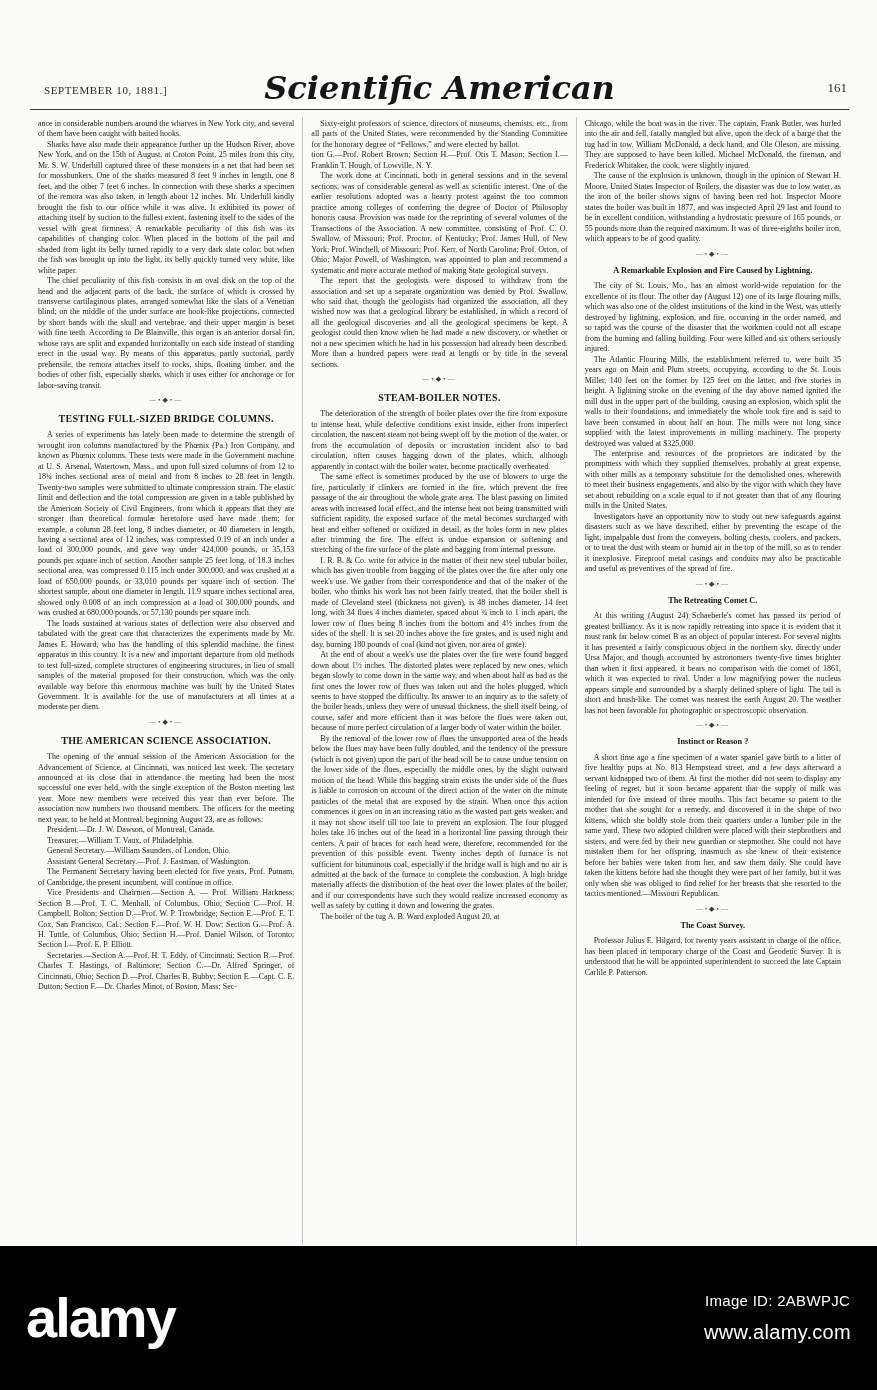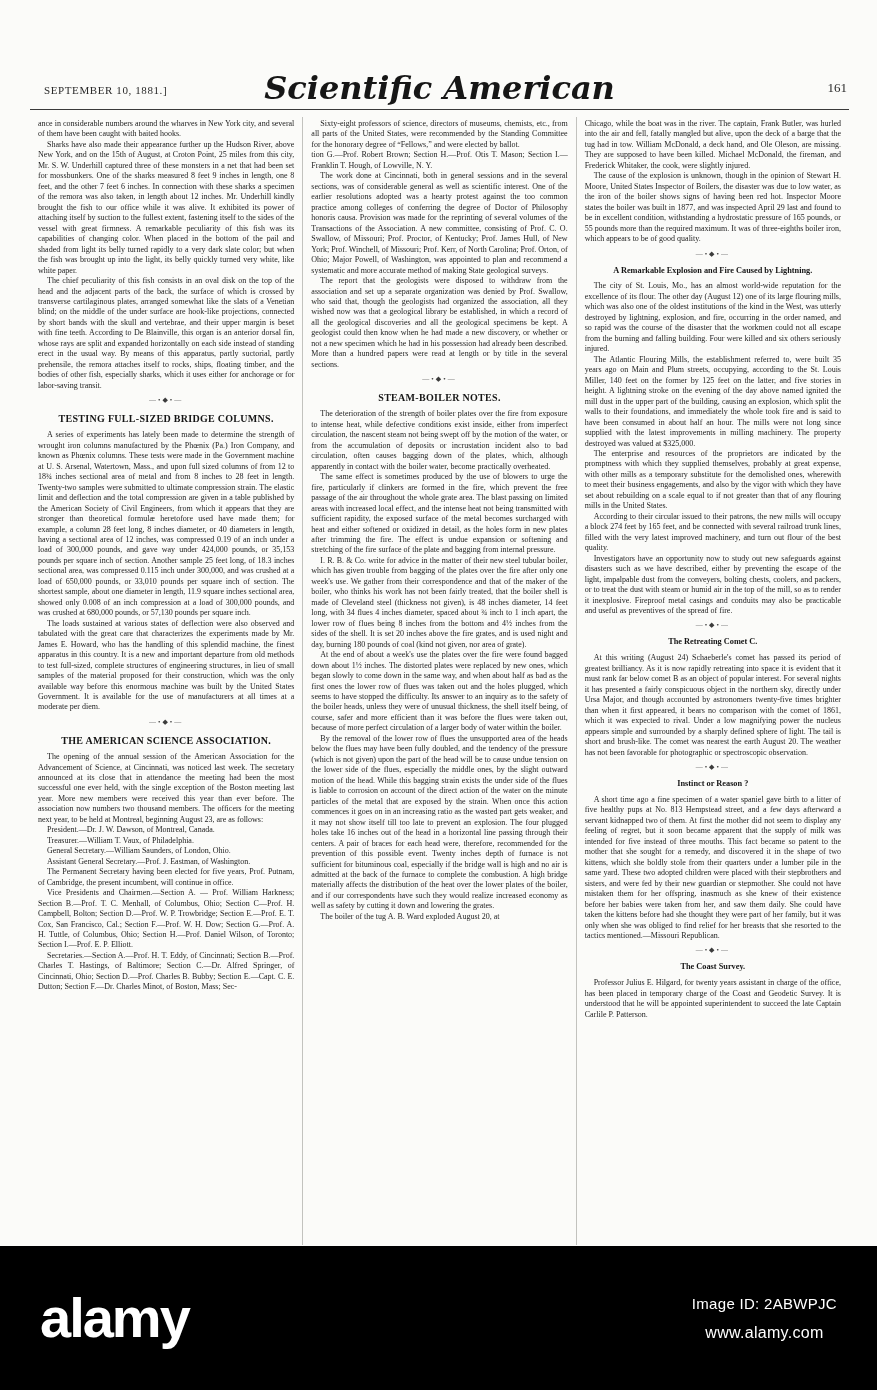--- a/index.html
+++ b/index.html
@@ -35,27 +35,27 @@
     margin:8px 14px 5px;text-indent:0;color:#151515;
   }
   .separator{
     text-align:center;font-size:7px;color:#3c3c3c;margin:6px 0 2px;
     letter-spacing:2px;line-height:1;
   }
   
   .watermark-bar{
     position:absolute;left:0;right:0;bottom:0;height:144px;background:#000;
     display:flex;align-items:center;justify-content:space-between;
-    padding:0 40px;box-sizing:border-box;
+    padding:0 26px;box-sizing:border-box;
     font-family:"Liberation Sans","DejaVu Sans",sans-serif;
   }
   .alamy-logo{color:#ffffff;font-size:56px;font-weight:bold;letter-spacing:-2px;line-height:1;}
   .wm-right{text-align:center;color:#ffffff;}
   .wm-id{font-size:15px;margin-bottom:12px;letter-spacing:0.3px;}
-  .wm-url{font-size:16px;letter-spacing:0.3px;}
+  .wm-url{font-size:20px;letter-spacing:0.3px;}
 </style>
 </head>
 <body>
 
 <div class="page-inner">
   <div class="header">
     <span class="issue-date">SEPTEMBER 10, 1881.]</span>
     <span class="masthead">Scientific American</span>
     <span class="page-number">161</span>
   </div>
@@ -95,21 +95,20 @@
         <p class="para">The boiler of the tug A. B. Ward exploded August 20, at</p>
       </div>
     <div class="column" id="col-right">
         <p class="para noindent">Chicago, while the boat was in the river. The captain, Frank Butler, was hurled into the air and fell, fatally mangled but alive, upon the deck of a barge that the tug had in tow. William McDonald, a deck hand, and Ole Oleson, are missing. They are supposed to have been killed. Michael McDonald, the fireman, and Frederick Whitaker, the cook, were slightly injured.</p>
         <p class="para">The cause of the explosion is unknown, though in the opinion of Stewart H. Moore, United States Inspector of Boilers, the disaster was due to low water, as the iron of the boiler shows signs of having been red hot. Inspector Moore states the boiler was built in 1877, and was inspected April 29 last and found to be in excellent condition, withstanding a hydrostatic pressure of 165 pounds, or 55 pounds more than the required maximum. It was of three-eighths boiler iron, which appears to be of good quality.</p>
         <div class="separator">—•◆•—</div>
         <div class="subheading">A Remarkable Explosion and Fire Caused by Lightning.</div>
         <p class="para">The city of St. Louis, Mo., has an almost world-wide reputation for the excellence of its flour. The other day (August 12) one of its large flouring mills, which was also one of the oldest institutions of the kind in the West, was utterly destroyed by lightning, explosion, and fire, occurring in the order named, and so rapid was the course of the disaster that the workmen could not all escape from the burning and falling building. Four were killed and six others seriously injured.</p>
         <p class="para">The Atlantic Flouring Mills, the establishment referred to, were built 35 years ago on Main and Plum streets, occupying, according to the St. Louis Miller, 140 feet on the former by 125 feet on the latter, and five stories in height. A lightning stroke on the evening of the day above named ignited the mill dust in the upper part of the building, causing an explosion, which split the walls to their foundations, and immediately the whole took fire and is said to have been consumed in about half an hour. The mills were not long since supplied with the latest improvements in milling machinery. The property destroyed was valued at $325,000.</p>
         <p class="para">The enterprise and resources of the proprietors are indicated by the promptness with which they supplied themselves, probably at great expense, with other mills as a temporary substitute for the demolished ones, wherewith to meet their business engagements, and also by the vigor with which they have set about rebuilding on a scale equal to if not greater than that of any flouring mills in the United States.</p>
-        <p class="para">According to their circular issued to their patrons, the new mills will occupy a block 274 feet by 165 feet, and be connected with several railroad trunk lines, filled with the very latest improved machinery, and turn out flour of the best quality.</p>
         <p class="para">Investigators have an opportunity now to study out new safeguards against disasters such as we have described, either by preventing the escape of the light, impalpable dust from the conveyers, bolting chests, coolers, and packers, or to treat the dust with steam or humid air in the top of the mill, so as to render it inexplosive. Fireproof metal casings and conduits may also be practicable and useful as preventives of the spread of fire.</p>
         <div class="separator">—•◆•—</div>
         <div class="subheading">The Retreating Comet C.</div>
         <p class="para">At this writing (August 24) Schaeberle's comet has passed its period of greatest brilliancy. As it is now rapidly retreating into space it is evident that it must rank far below comet B as an object of popular interest. For several nights it has presented a fairly conspicuous object in the northern sky, directly under Ursa Major, and though accounted by astronomers twenty-five times brighter than when it first appeared, it bears no comparison with the comet of 1861, which it was expected to rival. Under a low magnifying power the nucleus appears simple and surrounded by a sharply defined sphere of light. The tail is short and brush-like. The comet was nearest the earth August 20. The weather has not been favorable for photographic or spectroscopic observation.</p>
         <div class="separator">—•◆•—</div>
         <div class="subheading">Instinct or Reason ?</div>
         <p class="para">A short time ago a fine specimen of a water spaniel gave birth to a litter of five healthy pups at No. 813 Hempstead street, and a few days afterward a servant kidnapped two of them. At first the mother did not seem to display any feeling of regret, but it soon became apparent that the supply of milk was intended for five instead of three mouths. This fact became so patent to the mother that she sought for a remedy, and discovered it in the shape of two kittens, which she boldly stole from their quarters under a lumber pile in the same yard. These two adopted children were placed with their stepbrothers and sisters, and were fed by their new guardian or stepmother. She could not have mistaken them for her offspring, inasmuch as she knew of their existence before her babies were taken from her, and saw them daily. She could have taken the kittens before had she thought they were part of her family, but it was only when she was obliged to find relief for her breasts that she resorted to the tactics mentioned.—Missouri Republican.</p>
         <div class="separator">—•◆•—</div>
         <div class="subheading">The Coast Survey.</div>
         <p class="para">Professor Julius E. Hilgard, for twenty years assistant in charge of the office, has been placed in temporary charge of the Coast and Geodetic Survey. It is understood that he will be appointed superintendent to succeed the late Captain Carlile P. Patterson.</p>

